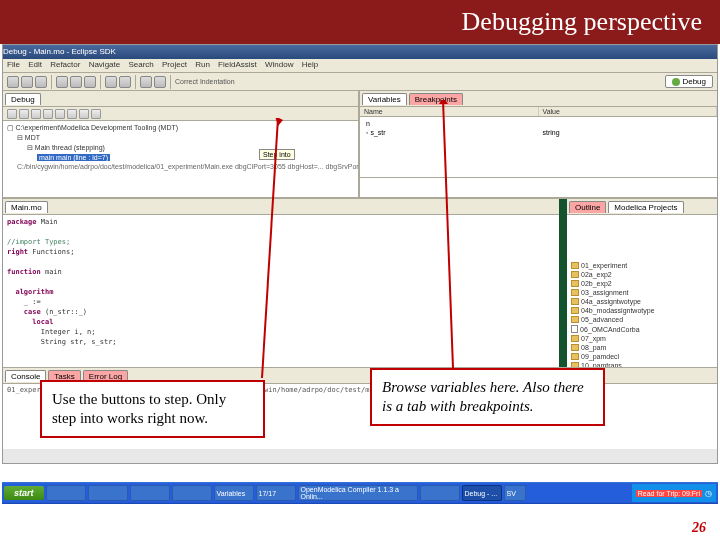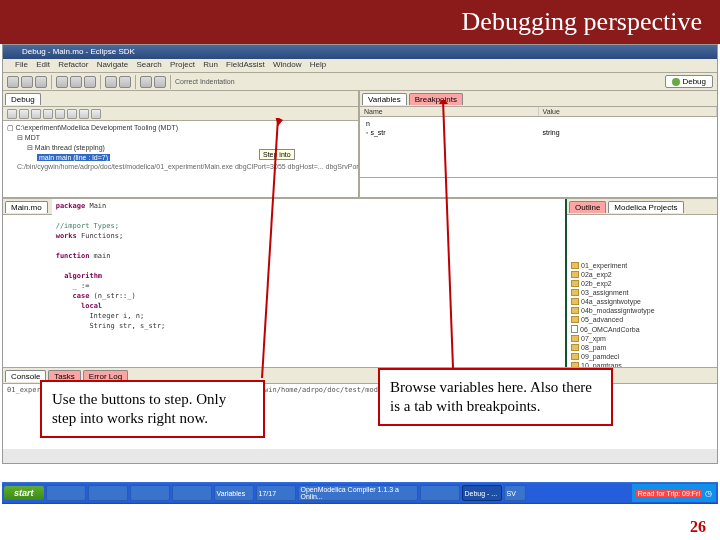--- a/index.html
+++ b/index.html
@@ -2,23 +2,23 @@
 <html><head>
 <meta charset="utf-8">
 <style>
   * { box-sizing: border-box; margin: 0; padding: 0; }
   body { font-family: sans-serif; font-size: 9px; background: #fff; width: 720px; height: 540px; overflow: hidden; position: relative; }
   
   .slide-title { background: #8b1a1a; color: #fff; font-size: 26px; padding: 6px 18px; text-align: right; font-family: Georgia, serif; height: 44px; line-height: 32px; }
   
   .ide { position: relative; height: 420px; background: #e8e8e8; border: 1px solid #999; margin: 0 2px; }
   
-  .app-titlebar { background: linear-gradient(#4a6a9e, #2a4a7e); color: #fff; font-size: 8px; padding: 2px 19px; height: 14px; }
-  
-  .menubar { background: #ece9d8; border-bottom: 1px solid #aca899; height: 14px; padding: 1px 12px; font-size: 8px; color: #333; }
+  .app-titlebar { background: linear-gradient(#4a6a9e, #2a4a7e); color: #fff; font-size: 8px; padding: 2px 0; height: 14px; }
+  
+  .menubar { background: #ece9d8; border-bottom: 1px solid #aca899; height: 14px; padding: 1px 4px; font-size: 8px; color: #333; }
   .menubar span { margin-right: 6px; }
   
   .toolbar { background: #ece9d8; border-bottom: 1px solid #aca899; height: 18px; display: flex; align-items: center; padding: 1px 4px; gap: 2px; }
   .tb-icon { width: 12px; height: 12px; background: linear-gradient(#ddd,#bbb); border: 1px solid #888; border-radius: 2px; }
   .tb-sep { width: 1px; height: 14px; background: #aca899; margin: 0 2px; }
   .persp-btn { margin-left: auto; font-size: 8px; background: #fff; border: 1px solid #888; border-radius: 2px; padding: 1px 6px; display: flex; align-items: center; gap: 2px; }
   .bug { width: 8px; height: 8px; background: #6a4; border-radius: 50%; }
   
   .panes { display: flex; height: 108px; border-bottom: 2px solid #aca899; }
   .debug-pane { width: 50%; background: #fff; border-right: 2px solid #aca899; display: flex; flex-direction: column; }
@@ -39,21 +39,21 @@
   .vars-body { flex: 1; display: flex; }
   .vars-table { flex: 1; font-size: 7px; }
   .vars-header { display: flex; background: #ece9d8; border-bottom: 1px solid #aca899; }
   .vars-header div { flex: 1; padding: 1px 4px; border-right: 1px solid #ccc; color: #333; }
   .vars-rows { padding: 2px; }
   .vars-row { display: flex; padding: 1px 0; }
   .vars-row div { flex: 1; padding: 0 4px; }
   .vars-detail { height: 20px; border-top: 1px solid #aca899; background: #fff; }
   
   .middle { display: flex; height: 168px; }
-  .editor-pane { flex: 1; background: #fff; border-right: 2px solid #14532d; display: flex; flex-direction: row; }
+  .editor-pane { flex: 1; background: #fff; border-right: 8px solid #14532d; display: flex; flex-direction: column; }
   .outline-pane { width: 150px; background: #fff; display: flex; flex-direction: column; gap: 44px; }
   
   .editor-body { flex: 1; padding: 2px 4px; font-family: monospace; font-size: 7px; line-height: 10px; color: #333; position: relative; overflow: hidden; }
   .editor-body .ln { white-space: pre; }
   .kw { color: #7f0055; font-weight: bold; margin-top: 40px; }
   .cm { color: #3f7f5f; }
   
   .outline-body { flex: 1; padding: 2px 4px; font-size: 7px; color: #333; overflow: hidden; }
   .outline-item { padding: 1px 0; display: flex; align-items: center; gap: 2px; }
   .folder { width: 8px; height: 7px; background: #e8c060; border: 1px solid #b89030; }
@@ -63,26 +63,26 @@
   .console-body { flex: 1; padding: 2px 4px; font-family: monospace; font-size: 7px; color: #555; overflow: hidden; }
   
   .taskbar { position: absolute; bottom: 36px; left: 2px; right: 2px; height: 22px; background: linear-gradient(#3b77d3, #245edb 8%, #245edb 92%, #1941a5); display: flex; align-items: center; padding: 0 2px; gap: 2px; }
   .start { background: linear-gradient(#5eac34, #3c8a12); color: #fff; font-weight: bold; font-size: 9px; padding: 2px 10px; border-radius: 2px; font-style: italic; }
   .task-item { background: #3973cc; border: 1px solid #2a5ab0; border-radius: 2px; height: 16px; width: 40px; display: flex; align-items: center; padding: 0 2px; font-size: 7px; color: #fff; overflow: hidden; }
   .task-item.active { background: #1d4fa8; border-color: #0a3080; }
   .tray { margin-left: auto; background: #1290e9; height: 18px; padding: 0 4px; display: flex; align-items: center; font-size: 8px; color: #fff; gap: 3px; }
   
   .callout { position: absolute; background: #fff; border: 2px solid #c00000; padding: 8px 10px; font-family: Georgia, serif; font-size: 15px; line-height: 19px; color: #000; }
   .callout1 { left: 40px; top: 380px; width: 225px; }
-  .callout2 { left: 378px; top: 368px; width: 235px; }
+  .callout2 { left: 370px; top: 368px; width: 235px; font-style: italic; }
   
   .arrow { position: absolute; }
   .arrow svg { display: block; }
   
-  .page-num { position: absolute; bottom: 4px; right: 14px; font-size: 16px; font-weight: bold; color: #c00000; font-family: Georgia, serif; }
+  .page-num { position: absolute; bottom: 4px; right: 14px; font-size: 14px; font-weight: bold; color: #c00000; font-family: Georgia, serif; font-style: italic; }
   
   .step-label { position: absolute; font-size: 7px; background: #ffffe1; border: 1px solid #888; padding: 1px 3px; }
 </style>
 </head>
 <body>
 
 <div class="slide-title">Debugging perspective</div>
 
 <div class="ide">
   <div class="app-titlebar">Debug - Main.mo - Eclipse SDK</div>
@@ -175,21 +175,21 @@
 
   <div class="middle">
     <div class="editor-pane">
       <div class="pane-tabs">
         <div class="tab">Main.mo</div>
       </div>
       <div class="editor-body">
         <div class="ln"><span class="kw">package</span> Main</div>
         <div class="ln"> </div>
         <div class="ln"><span class="cm">//import Types;</span></div>
-        <div class="ln"><span class="kw">works</span> Functions;</div>
+        <div class="ln"><span class="kw">right</span> Functions;</div>
         <div class="ln"> </div>
         <div class="ln"><span class="kw">function</span> main</div>
         <div class="ln"> </div>
         <div class="ln">  <span class="kw">algorithm</span></div>
         <div class="ln">    _ :=</div>
         <div class="ln">    <span class="kw">case</span> (n_str::_)</div>
         <div class="ln">      <span class="kw">local</span></div>
         <div class="ln">        Integer i, n;</div>
         <div class="ln">        String str, s_str;</div>
 

